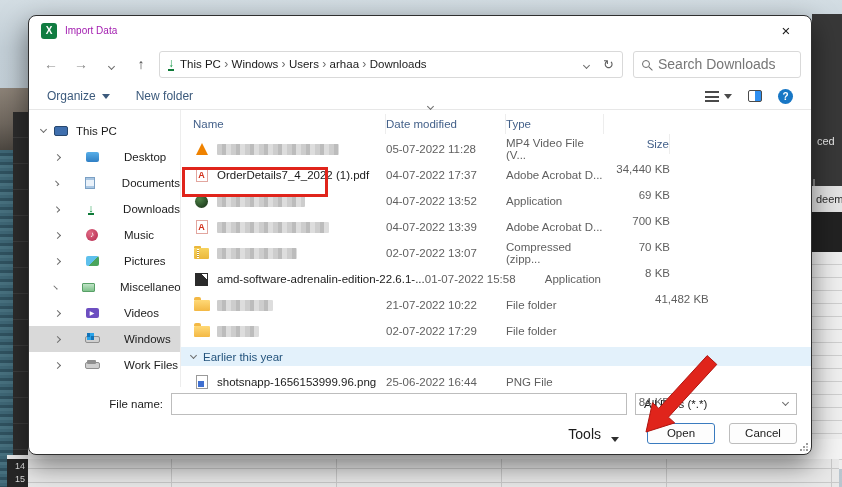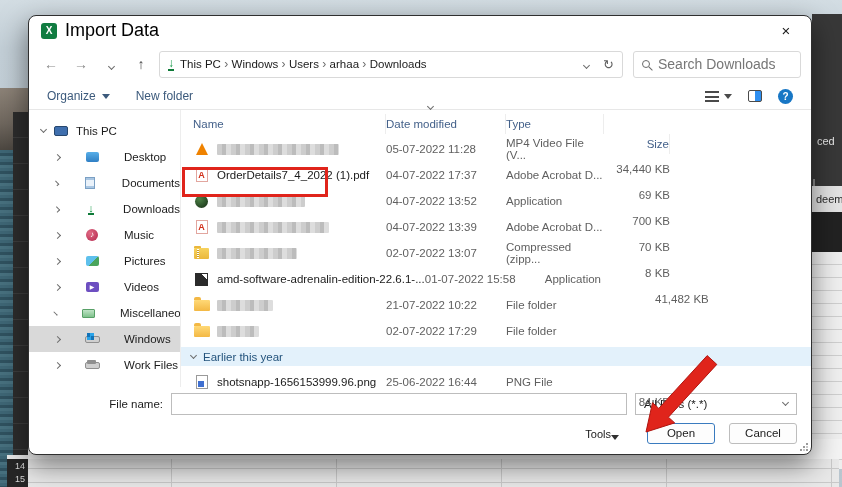--- a/index.html
+++ b/index.html
@@ -31,21 +31,21 @@
   .xl-rowhead .rn{display:block;color:#d8d8d8;font-size:9px;text-align:right;padding:2px 3px 0 0;height:13px;}
   .xl-white-notch{position:absolute;left:21px;top:-16px;width:821px;height:20px;background:#f4f4f4;}
 
   
   .dlg{position:absolute;left:28px;top:15px;width:784px;height:440px;background:#fff;
        border:1px solid #2f2f2f;border-radius:8px;box-shadow:0 10px 28px rgba(0,0,0,.5);
        display:flex;flex-direction:column;overflow:hidden;}
   .titlebar{height:29px;display:flex;align-items:center;padding:0 6px 0 12px;flex:0 0 auto;}
   .ic-xl{width:16px;height:16px;border-radius:3px;background:#107c41;color:#fff;font-size:10px;
      font-weight:bold;text-align:center;line-height:16px;}
-  .title-text{font-size:18px;color:#000000;margin-left:8px;flex:1;}
+  .title-text{font-size:10px;color:#a21caf;margin-left:8px;flex:1;}
   .btn-close{width:38px;height:26px;text-align:center;line-height:25px;font-size:15px;color:#1b1b1b;cursor:pointer;}
 
   .navbar{height:38px;display:flex;align-items:center;padding:0 10px;gap:6px;flex:0 0 auto;}
   .nav-ic{font-size:14px;color:#898989;width:24px;text-align:center;}
   .nav-ic.dark{color:#4a4a4a;}
   .chev{display:inline-block;width:5px;height:5px;border-right:1.4px solid #6d6d6d;border-bottom:1.4px solid #6d6d6d;}
   .chev.down{transform:rotate(45deg);margin-top:-3px;}
   .chev.right{transform:rotate(-45deg);}
   .addrbar{flex:1;height:27px;border:1px solid #d9d9d9;border-radius:3px;display:flex;align-items:center;
      padding:0 8px;gap:6px;font-size:11.5px;color:#1b1b1b;}
@@ -130,21 +130,21 @@
   .fi-png{width:12px;height:14px;background:#fff;border:1px solid #9a9a9a;position:relative;}
   .fi-png::after{content:'';position:absolute;left:1px;bottom:1px;width:6px;height:6px;background:#3f6fd0;}
 
   .footer{flex:0 0 auto;padding:6px 14px 10px 14px;}
   .fn-row{display:flex;align-items:center;}
   .fn-label{font-size:11.5px;color:#1b1b1b;width:128px;text-align:right;padding-right:8px;}
   .fn-input{flex:1;height:22px;border:1px solid #bdbdbd;background:#fff;font-size:11.5px;padding:0 6px;outline:none;}
   .ft-select{width:162px;height:22px;border:1px solid #bdbdbd;margin-left:8px;display:flex;align-items:center;
      font-size:11.5px;padding:0 8px;color:#1b1b1b;justify-content:space-between;background:#fff;}
   .btn-row{display:flex;align-items:center;justify-content:flex-end;gap:14px;margin-top:8px;}
-  .tools{display:flex;align-items:flex-end;font-size:11px;color:#1b1b1b;margin-right:14px;}
+  .tools{display:flex;align-items:flex-end;gap:10px;font-size:14px;color:#1b1b1b;margin-right:14px;}
   .tri-sm{width:0;height:0;border-left:4px solid transparent;border-right:4px solid transparent;border-top:5px solid #2f2f2f;}
   .btn{width:68px;height:21px;border:1px solid #bdbdbd;border-radius:3px;background:#fdfdfd;
      font-size:11.5px;text-align:center;line-height:19px;color:#1b1b1b;}
   .btn.primary{border:1px solid #3a7bbf;}
   .grip{position:absolute;right:3px;bottom:3px;width:8px;height:8px;
      background:radial-gradient(circle at 1px 7px,#9a9a9a 1px,transparent 1.2px),
                 radial-gradient(circle at 4px 4px,#9a9a9a 1px,transparent 1.2px),
                 radial-gradient(circle at 7px 1px,#9a9a9a 1px,transparent 1.2px),
                 radial-gradient(circle at 4px 7px,#c9c9c9 1px,transparent 1.2px),
                 radial-gradient(circle at 7px 4px,#c9c9c9 1px,transparent 1.2px),
@@ -266,30 +266,30 @@
           <div class="side-item lvl1">
             <span class="chev right"></span>
             <span class="sic">
               <span class="sic-pic"></span>
             </span>
             <span>Pictures</span>
           </div>
           <div class="side-item lvl1">
             <span class="chev right"></span>
             <span class="sic">
+              <span class="sic-misc"></span>
+            </span>
+            <span>Miscellaneous</span>
+          </div>
+          <div class="side-item lvl1">
+            <span class="chev right"></span>
+            <span class="sic">
               <span class="sic-vid">▶</span>
             </span>
             <span>Videos</span>
-          </div>
-          <div class="side-item lvl1">
-            <span class="chev right"></span>
-            <span class="sic">
-              <span class="sic-misc"></span>
-            </span>
-            <span>Miscellaneous</span>
           </div>
           <div class="side-item lvl1 sel">
             <span class="chev right"></span>
             <span class="sic">
               <span class="sic-drive win"></span>
             </span>
             <span>Windows</span>
           </div>
           <div class="side-item lvl1">
             <span class="chev right"></span>

